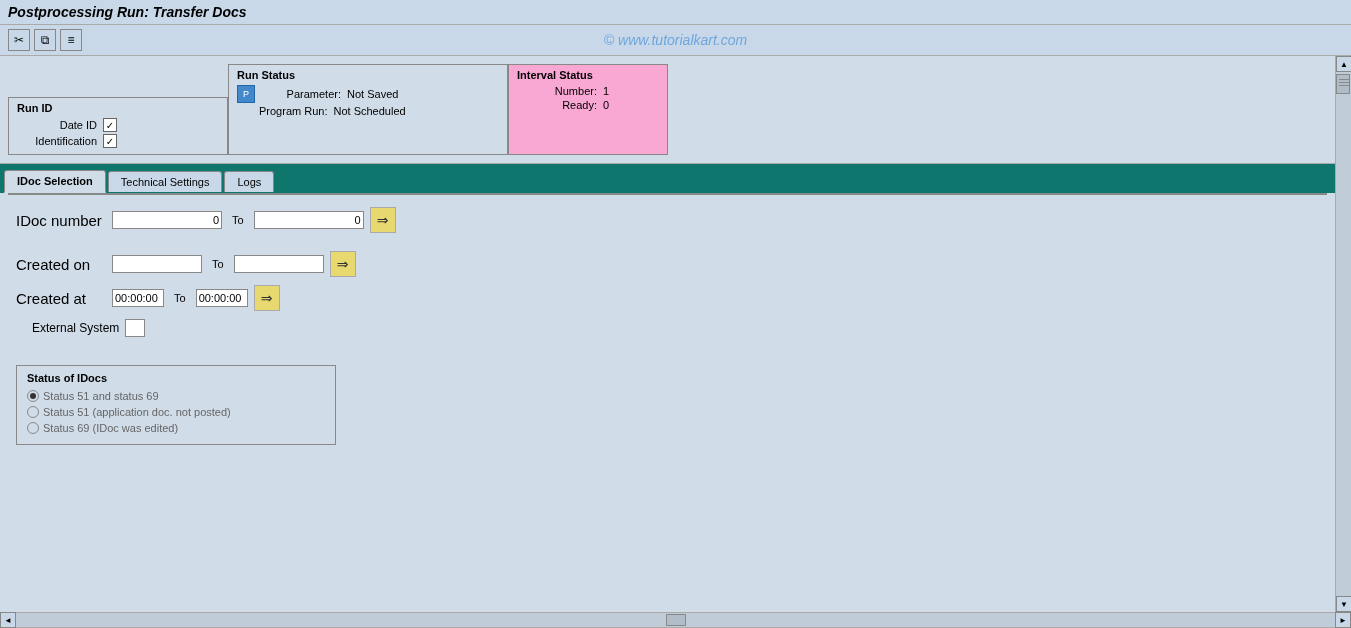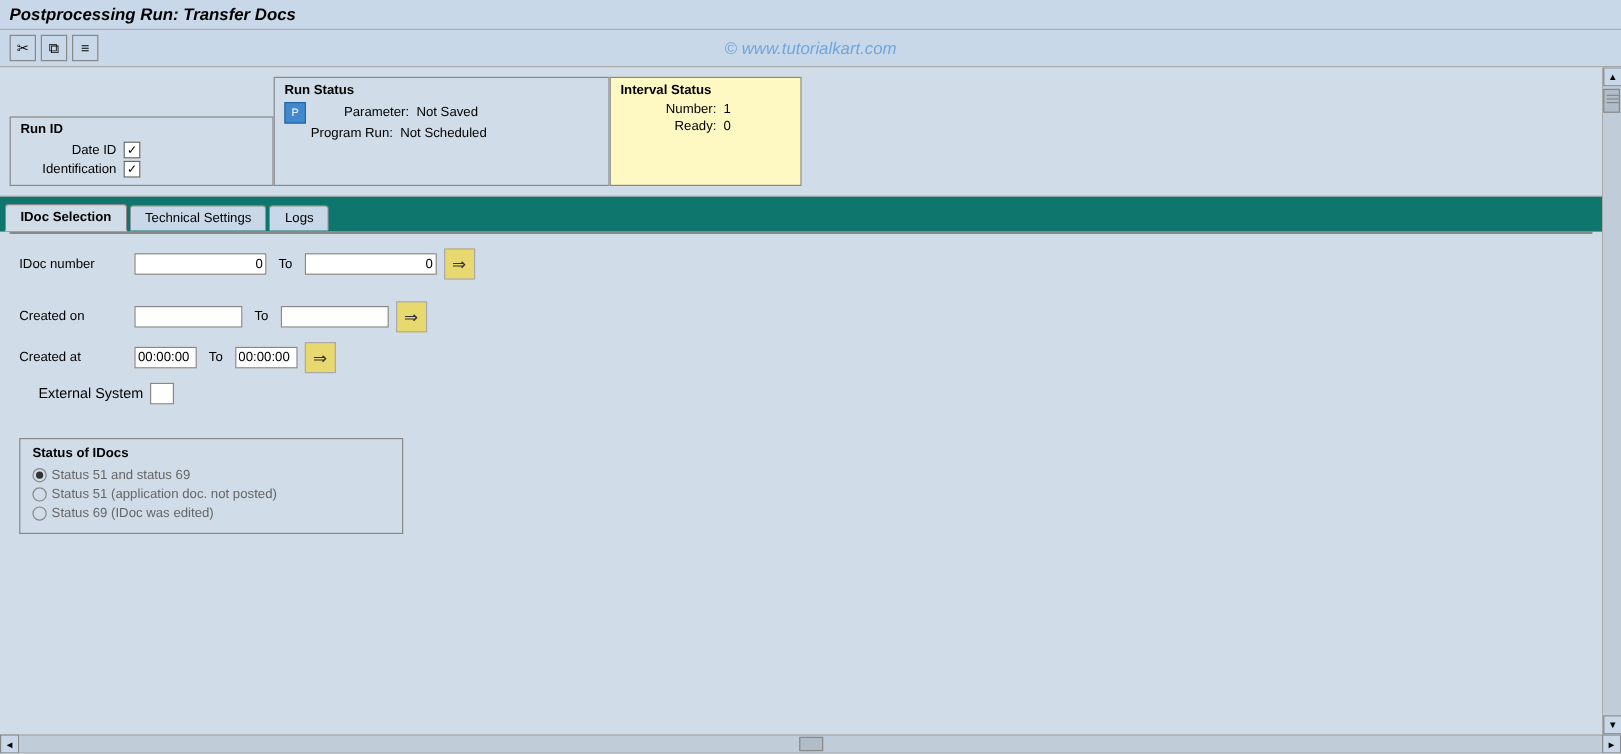--- a/index.html
+++ b/index.html
@@ -117,21 +117,21 @@
     }
     .run-status-group {
       border: 1px solid #888;
       background: #d0dce8;
       padding: 4px 8px;
       min-width: 280px;
       margin-left: 0;
     }
     .interval-group {
       border: 1px solid #888;
-      background: #fef9c3;
+      background: #f9a8d4;
       padding: 4px 8px;
       min-width: 160px;
     }
     .param-icon {
       width: 18px;
       height: 18px;
       background: #4488cc;
       display: inline-flex;
       align-items: center;
       justify-content: center;
@@ -180,21 +180,21 @@
     }
 
     .form-row {
       display: flex;
       align-items: center;
       margin-bottom: 8px;
       gap: 6px;
     }
     .form-label {
       min-width: 90px;
-      font-size: 11px;
+      font-size: 15px;
       color: #000;
     }
     .form-input {
       border: 1px solid #888;
       background: #fff;
       height: 18px;
       font-size: 11px;
       padding: 0 2px;
       outline: none;
     }

